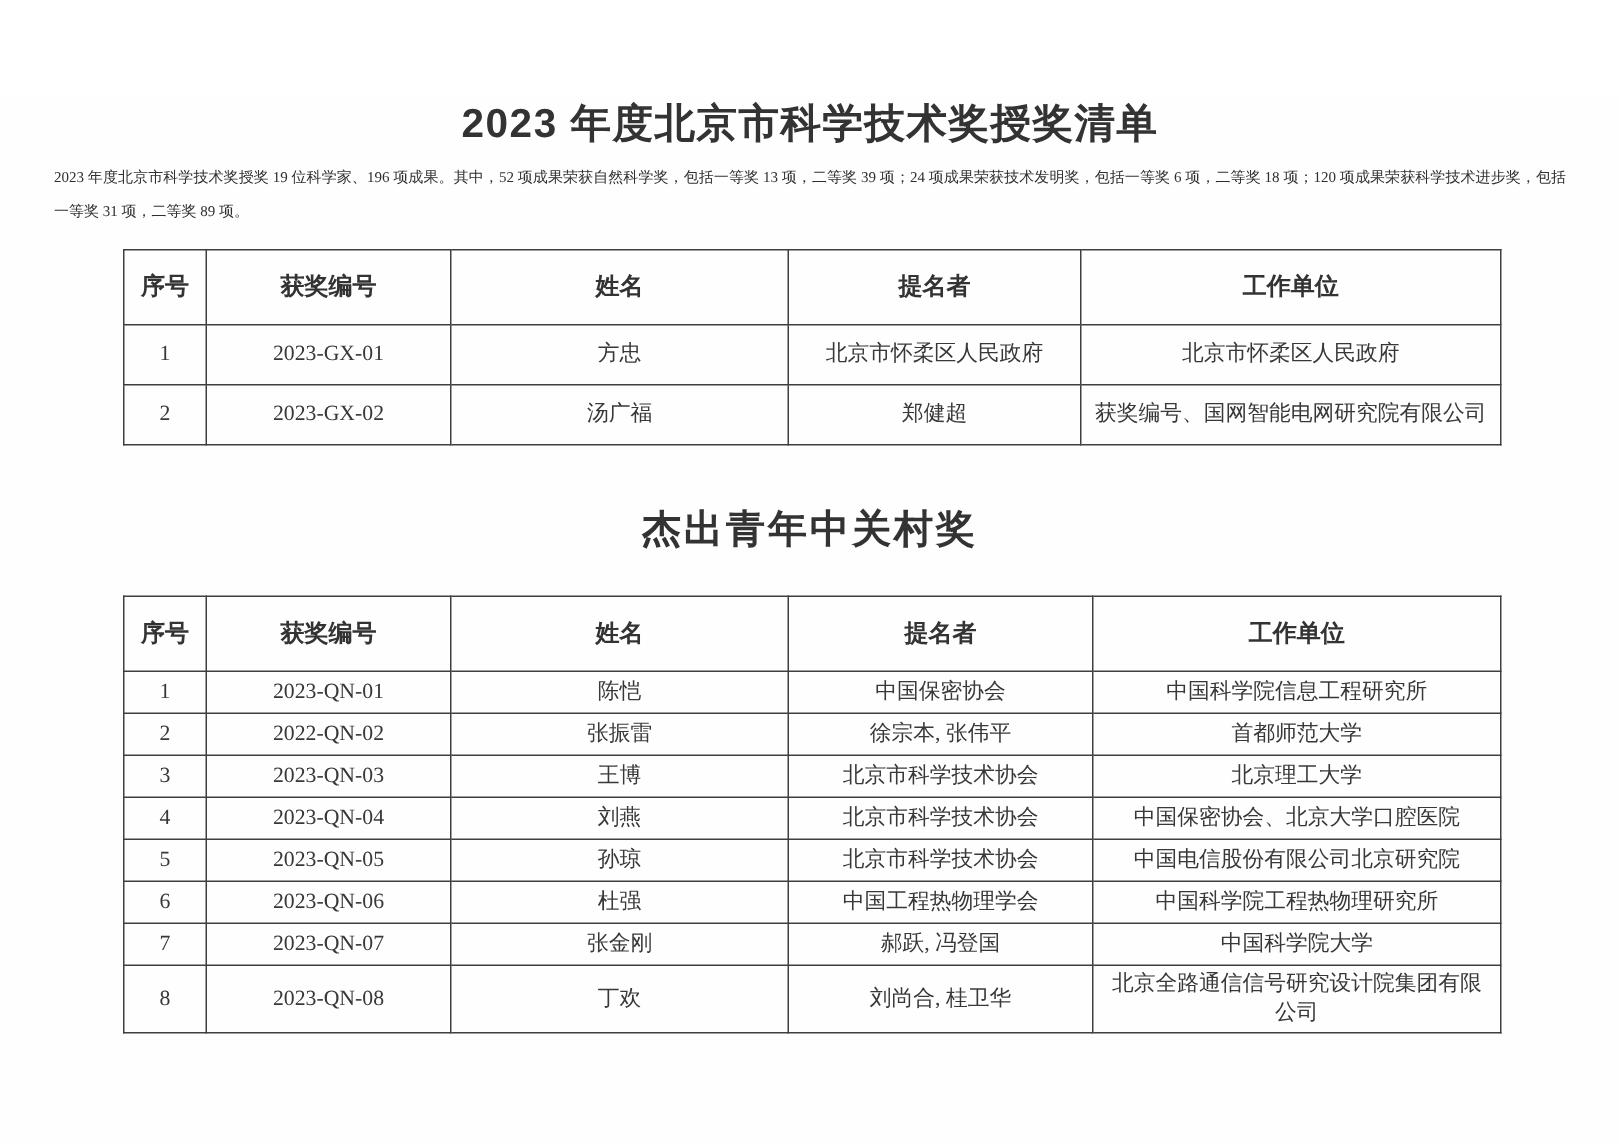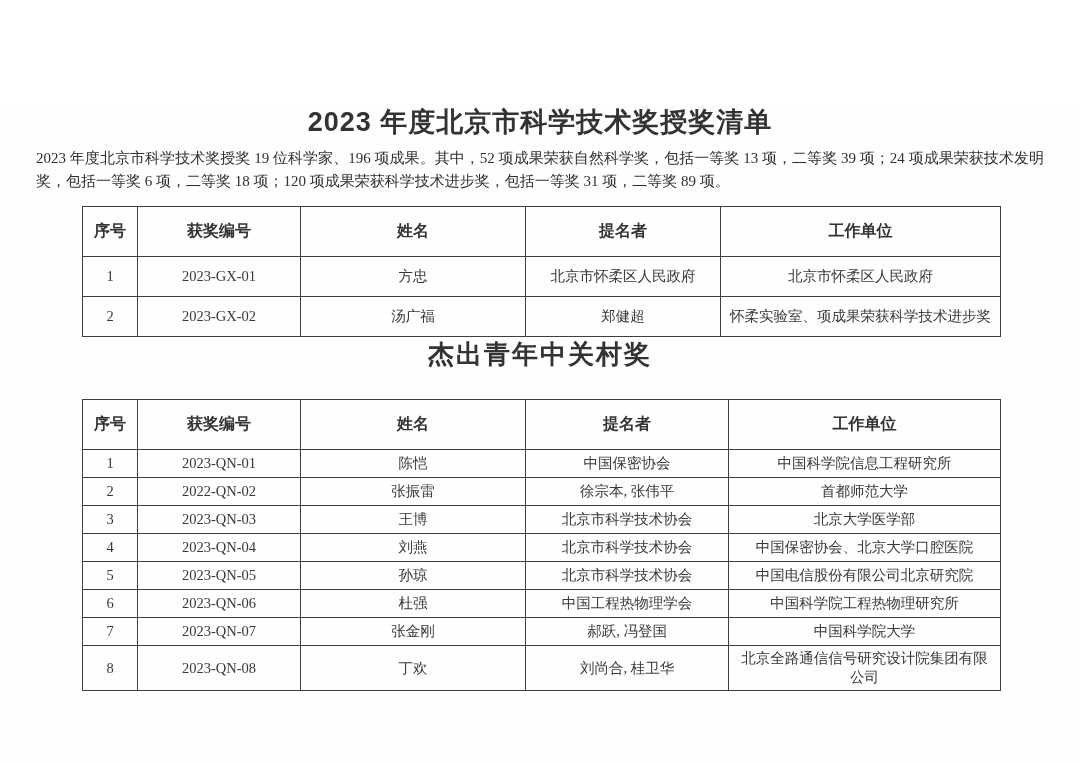--- a/index.html
+++ b/index.html
@@ -12,45 +12,45 @@
     position: relative;
     overflow: hidden;
   }
   .page {
     width: 1080px;
     height: 763px;
     background: #fefefe;
     position: relative;
   }
   .doc-title {
-    margin-top: 104px;
+    margin-top: 64px;
     text-align: center;
     font-family: "Liberation Sans", "DejaVu Sans", sans-serif;
     font-weight: bold;
     font-size: 27px;
     letter-spacing: 1px;
     color: #333333;
   }
   .intro {
     margin: 7px 36px 0 36px;
-    font-size: 15px;
+    font-size: 10px;
     line-height: 23px;
     text-align: justify;
     color: #2f2f2f;
   }
   .section-heading {
     text-align: center;
     font-family: "Liberation Sans", "DejaVu Sans", sans-serif;
     font-weight: bold;
     font-size: 26px;
     letter-spacing: 2px;
     color: #333333;
   }
   .heading-gx { margin-top: 15px; }
-  .heading-qn { }
+  .heading-qn { margin-top: 38px; }
   table.award-table {
     table-layout: fixed;
     border-collapse: collapse;
     width: 918px;
     margin-left: 82px;
   }
   .tbl-gx { margin-top: 13px; }
   .tbl-qn { margin-top: 27px; }
   table.award-table th,
   table.award-table td {
@@ -108,21 +108,21 @@
             <td>2023-GX-01</td>
             <td>方忠</td>
             <td>北京市怀柔区人民政府</td>
             <td>北京市怀柔区人民政府</td>
           </tr>
           <tr>
             <td>2</td>
             <td>2023-GX-02</td>
             <td>汤广福</td>
             <td>郑健超</td>
-            <td>怀柔实验室、项成果荣获科学技术进步奖</td>
+            <td>获奖编号、国网智能电网研究院有限公司</td>
           </tr>
         </tbody>
       </table>
   </section>
 
   <section>
     <h2 class="section-heading heading-qn">杰出青年中关村奖</h2>
     <table class="award-table tbl-qn">
       <colgroup>
         <col style="width:55px">
@@ -153,21 +153,21 @@
             <td>2022-QN-02</td>
             <td>张振雷</td>
             <td>徐宗本, 张伟平</td>
             <td>首都师范大学</td>
           </tr>
           <tr>
             <td>3</td>
             <td>2023-QN-03</td>
             <td>王博</td>
             <td>北京市科学技术协会</td>
-            <td>北京大学医学部</td>
+            <td>北京理工大学</td>
           </tr>
           <tr>
             <td>4</td>
             <td>2023-QN-04</td>
             <td>刘燕</td>
             <td>北京市科学技术协会</td>
             <td>中国保密协会、北京大学口腔医院</td>
           </tr>
           <tr>
             <td>5</td>

